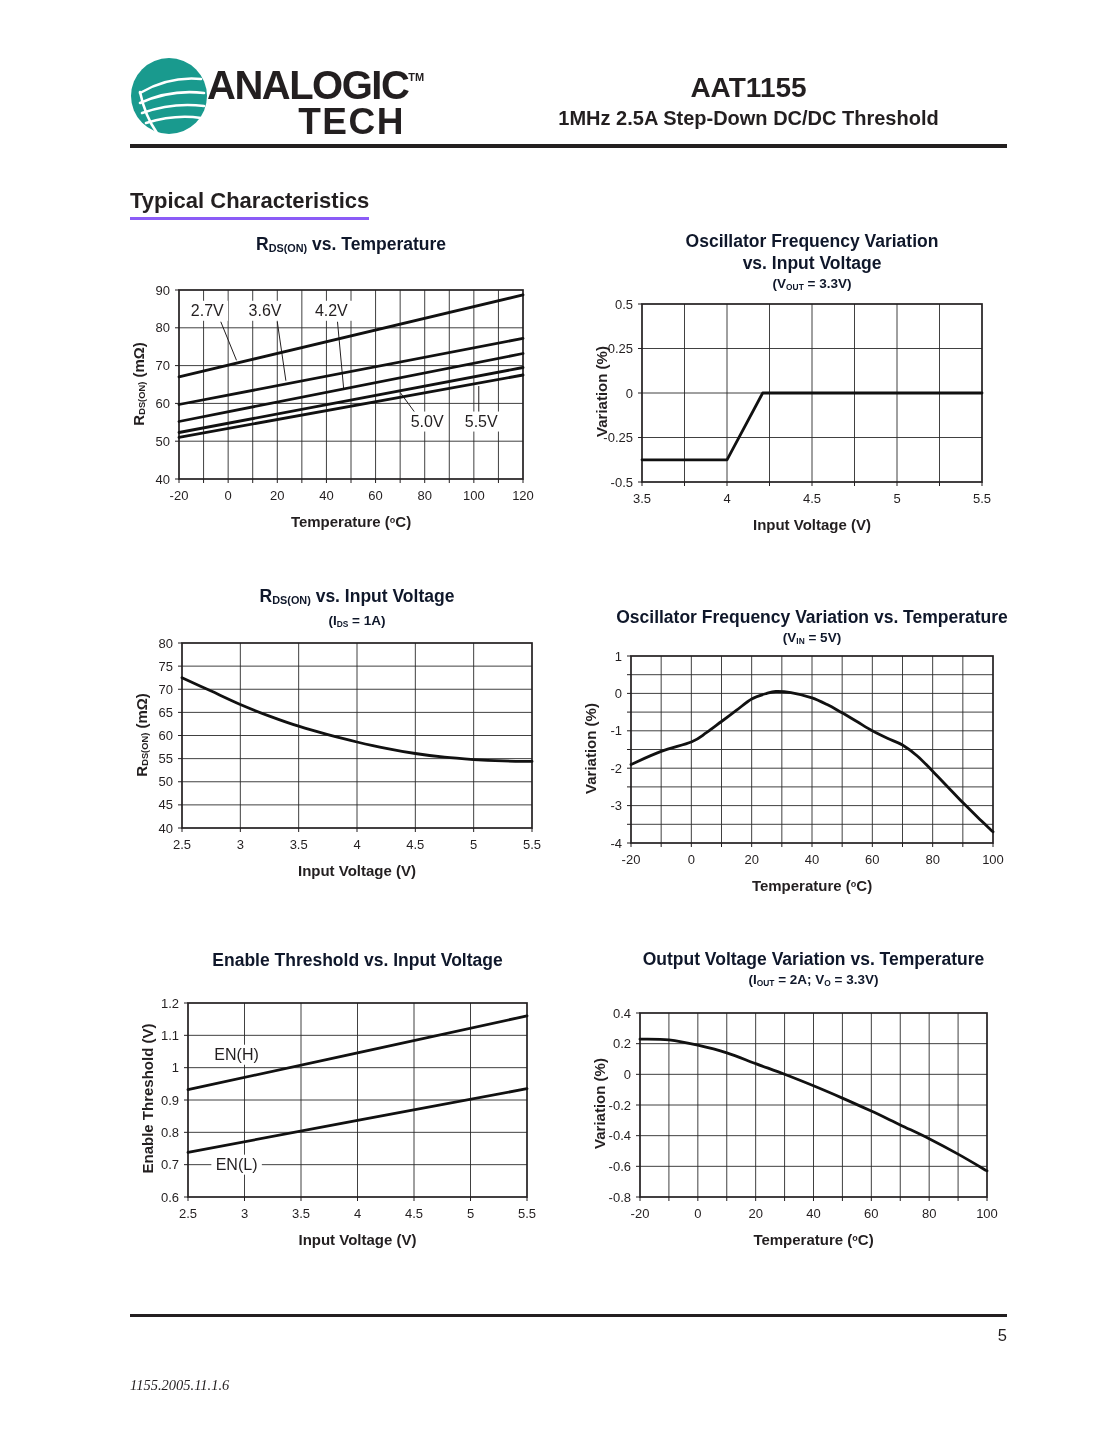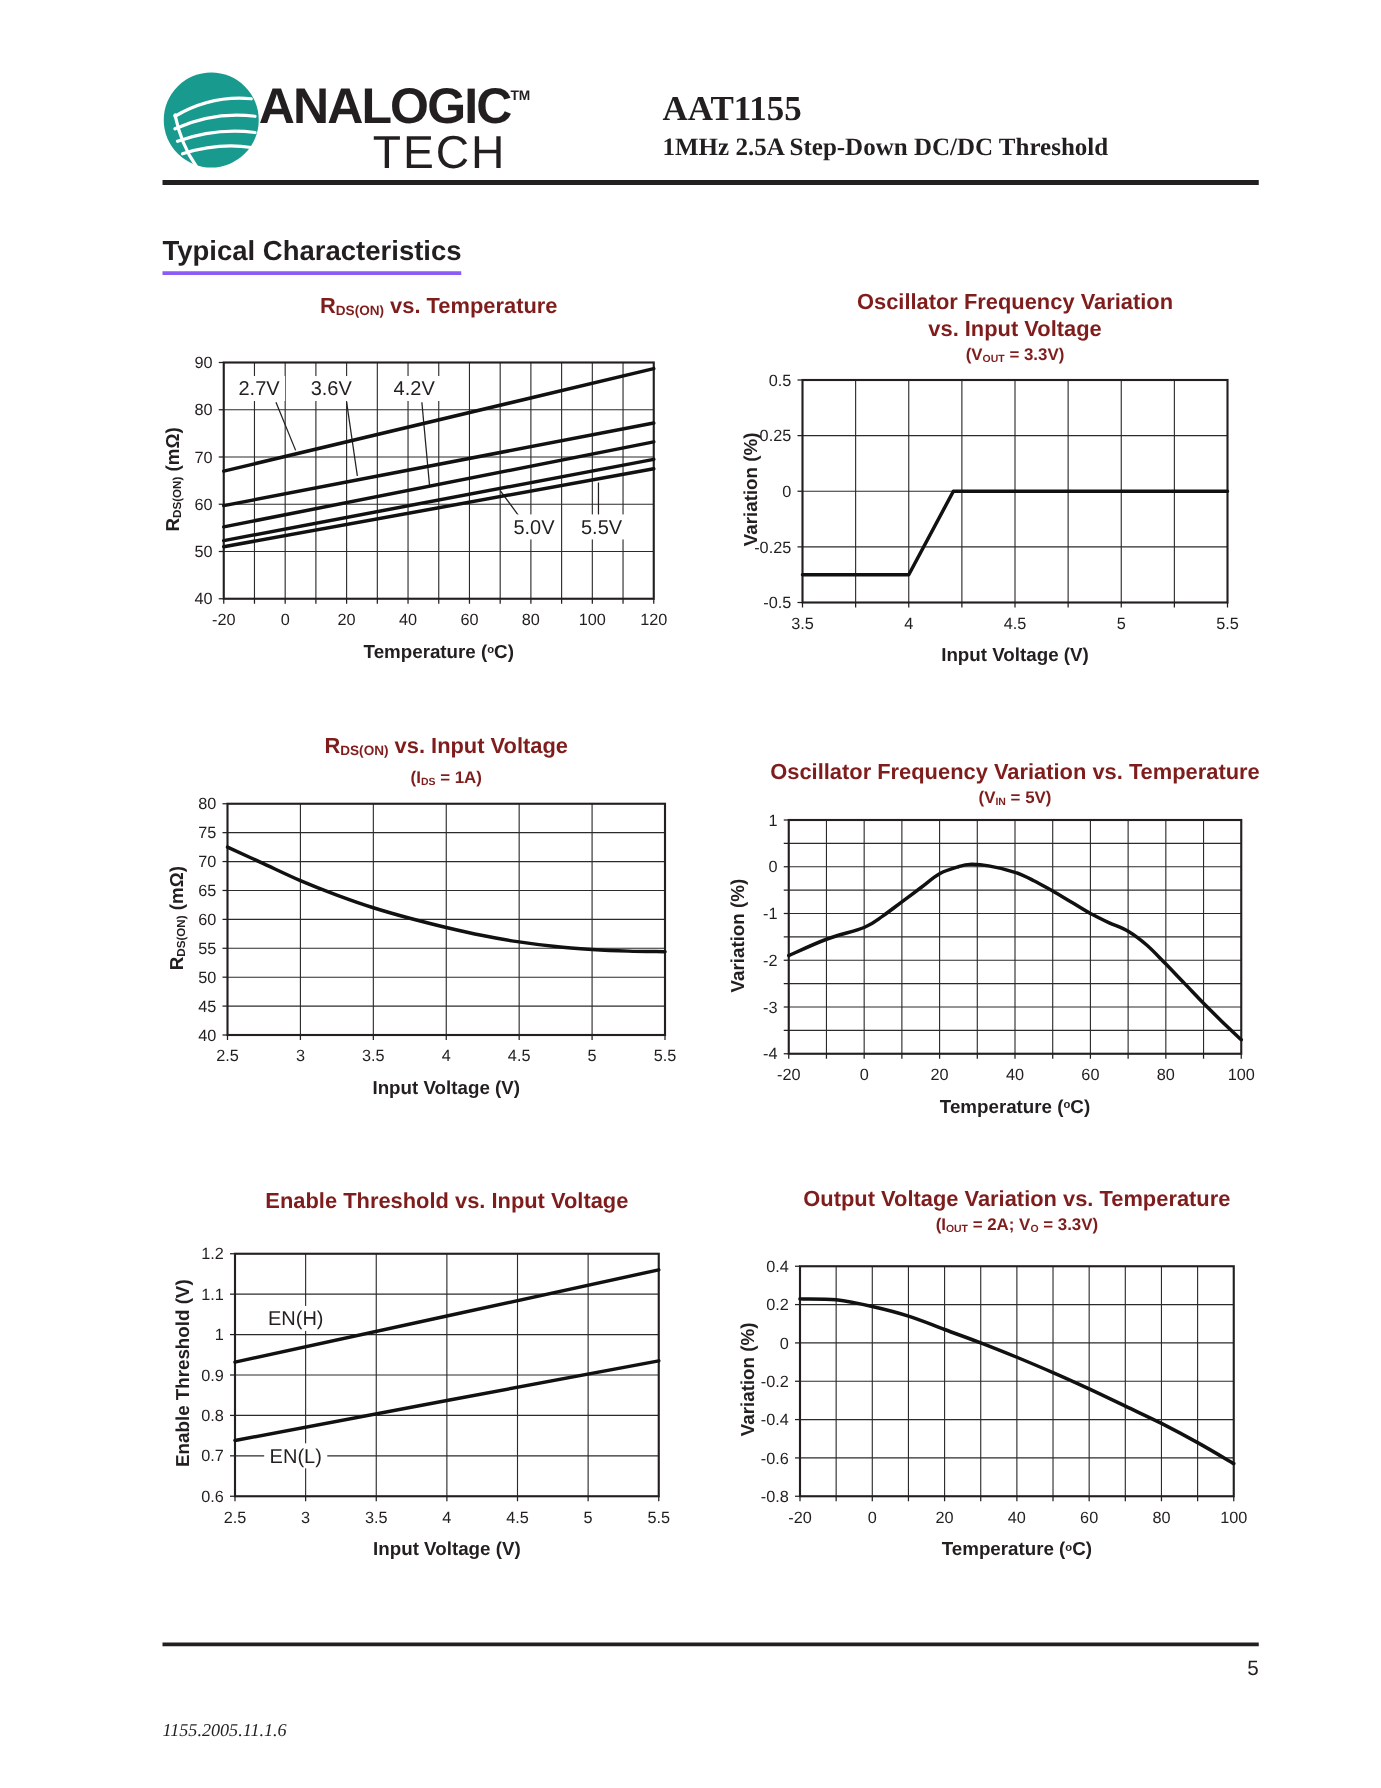--- a/index.html
+++ b/index.html
@@ -4,31 +4,31 @@
 <style>
   html,body{margin:0;padding:0;background:#fff;}
   body{font-family:"Liberation Sans",sans-serif;color:#231f20;}
   .page{position:relative;width:1105px;height:1430px;background:#fff;overflow:hidden;}
 
   
   .logo-mark{position:absolute;left:129px;top:56px;width:80px;height:80px;}
   .logo-text{position:absolute;left:207px;top:57px;width:198px;text-align:right;}
   .logo-line1{font-size:40px;font-weight:bold;letter-spacing:-1.5px;line-height:40px;white-space:nowrap;}
   .logo-tm{font-size:11px;font-weight:bold;vertical-align:18px;letter-spacing:0;}
-  .logo-line2{font-size:37px;font-weight:normal;letter-spacing:1.5px;line-height:38px;margin-top:-2px;}
-  .head-right{position:absolute;left:530px;top:72px;width:477px;text-align:left;font-family:Liberation Serif, serif;}
+  .logo-line2{font-size:37px;font-weight:bold;letter-spacing:1.5px;line-height:38px;margin-top:-2px;}
+  .head-right{position:absolute;left:510px;top:72px;width:477px;text-align:center;}
   .part-number{font-size:28px;font-weight:bold;line-height:32px;letter-spacing:0;}
   .part-desc{font-size:20px;font-weight:bold;line-height:28px;}
   .head-rule{position:absolute;left:130px;top:144px;width:877px;height:4px;background:#231f20;}
 
   .section-title{position:absolute;left:130px;top:188px;margin:0;font-size:22px;font-weight:bold;
     border-bottom:3px solid #8b5cf6;padding-bottom:3px;}
 
   
-  .chart-title{position:absolute;text-align:center;font-weight:bold;color:#7f1d1d;}
+  .chart-title{position:absolute;text-align:center;font-weight:bold;color:#0f172a;}
   .chart-title .tl{font-size:17.5px;line-height:22px;}
   .chart-title .ts{font-size:13.5px;line-height:16px;margin-top:2px;}
   .chart-title sub,.xlab sub,.ylab sub{font-size:0.62em;vertical-align:-0.2em;}
   .chart-title sup,.xlab sup,.ylab sup{font-size:0.6em;vertical-align:0.4em;}
   .xlab,.ylab{position:absolute;font-weight:bold;font-size:15px;text-align:center;white-space:nowrap;}
   .ylab{transform:rotate(-90deg);}
   svg.chart-svg{position:absolute;overflow:visible;}
   svg.chart-svg text{font-family:"Liberation Sans",sans-serif;fill:#231f20;}
 
   

